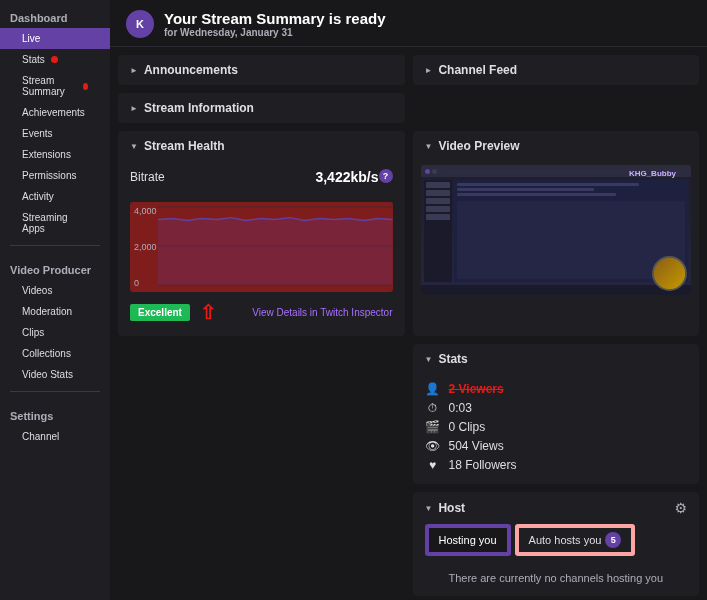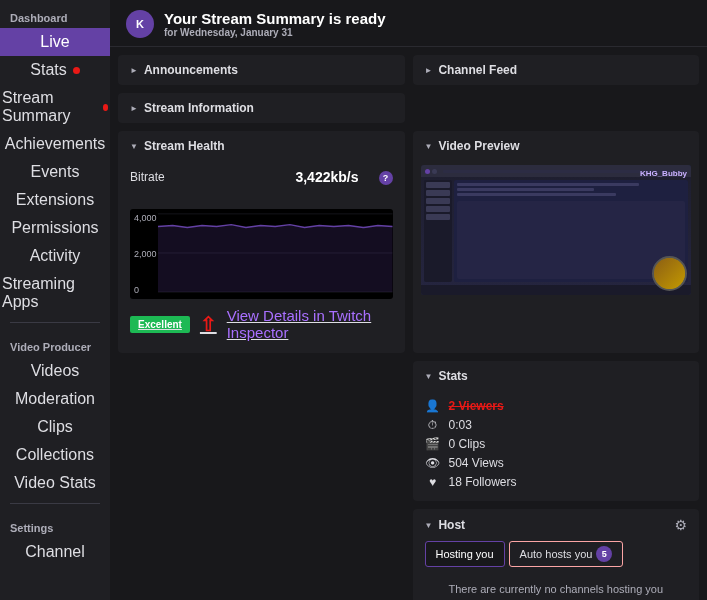--- a/index.html
+++ b/index.html
@@ -26,29 +26,28 @@
       overflow: hidden;
     }
     .sidebar-section-label {
       font-size: 11px;
       color: #adadb8;
       padding: 12px 10px 4px 10px;
       font-weight: 700;
       text-transform: none;
     }
     .sidebar-item {
-      padding: 5px 2px;
+      padding: 5px 22px;
       cursor: pointer;
       color: #dedee3;
-      font-size: 16px;
+      font-size: 10px;
       display: flex;
       align-items: center;
       gap: 4px;
       position: relative;
-      justify-content: center;
     }
     .sidebar-item.active {
       background: #6441a5;
       color: #fff;
     }
     .badge-red {
       width: 7px;
       height: 7px;
       background: #e91916;
       border-radius: 50%;
@@ -133,44 +132,44 @@
     }
     .panel-body {
       padding: 8px 12px 12px 12px;
     }
 
     
     .bitrate-row {
       display: flex;
       justify-content: space-between;
       align-items: center;
-      margin-bottom: 24px;
+      margin-bottom: 17px;
     }
     .bitrate-value {
       font-size: 14px;
       font-weight: 700;
       color: #fff;
       display: flex;
-      align-items: flex-end;
-      gap: 20px;
+      align-items: flex-start;
+      gap: 0;
     }
     .info-icon {
       width: 14px;
       height: 14px;
       background: #6441a5;
       border-radius: 50%;
       display: inline-flex;
       align-items: center;
       justify-content: center;
       font-size: 9px;
       color: white;
       font-weight: bold;
     }
     .chart-area {
-      background: #000000;
+      background: #7f1d1d;
       border-radius: 3px;
       height: 90px;
       position: relative;
       margin-bottom: 8px;
       overflow: hidden;
     }
     .chart-labels {
       position: absolute;
       left: 4px;
       top: 0;
@@ -186,38 +185,37 @@
       position: absolute;
       left: 28px;
       right: 0;
       top: 0;
       bottom: 0;
     }
     .chart-footer {
       display: flex;
       align-items: center;
       gap: 10px;
-      text-decoration: underline;
     }
     .excellent-badge {
       background: #1db954;
       color: #fff;
       font-size: 10px;
       font-weight: 700;
       padding: 3px 8px;
       border-radius: 2px;
     }
     .arrow-indicator {
       color: #e91916;
       font-size: 22px;
       font-weight: 900;
     }
     .view-details-link {
       color: #a970ff;
-      font-size: 15px;
+      font-size: 10px;
       cursor: pointer;
       text-decoration: none;
       margin-left: auto;
     }
 
     
     .video-preview-thumb {
       width: 100%;
       height: 130px;
       background: #000;
@@ -289,21 +287,21 @@
       display: flex;
       align-items: center;
       justify-content: center;
       font-size: 7px;
       color: white;
       overflow: hidden;
     }
     .video-username-overlay {
       position: absolute;
       top: 4px;
-      right: 4px;
+      right: 15px;
       font-size: 8px;
       color: #c9b0ff;
       font-weight: bold;
     }
 
     
     .stats-list {
       list-style: none;
       display: flex;
       flex-direction: column;
@@ -341,21 +339,21 @@
       font-size: 12px;
       font-weight: 600;
     }
     .host-tabs {
       display: flex;
       gap: 4px;
       padding: 0 12px 8px 12px;
     }
     .host-tab {
       padding: 4px 10px;
-      border: 1px solid #fca5a5;
+      border: 4px solid #fca5a5;
       border-radius: 3px;
       font-size: 11px;
       cursor: pointer;
       color: #dedee3;
       display: flex;
       align-items: center;
       gap: 4px;
     }
     .host-tab.active {
       background: #18181b;

